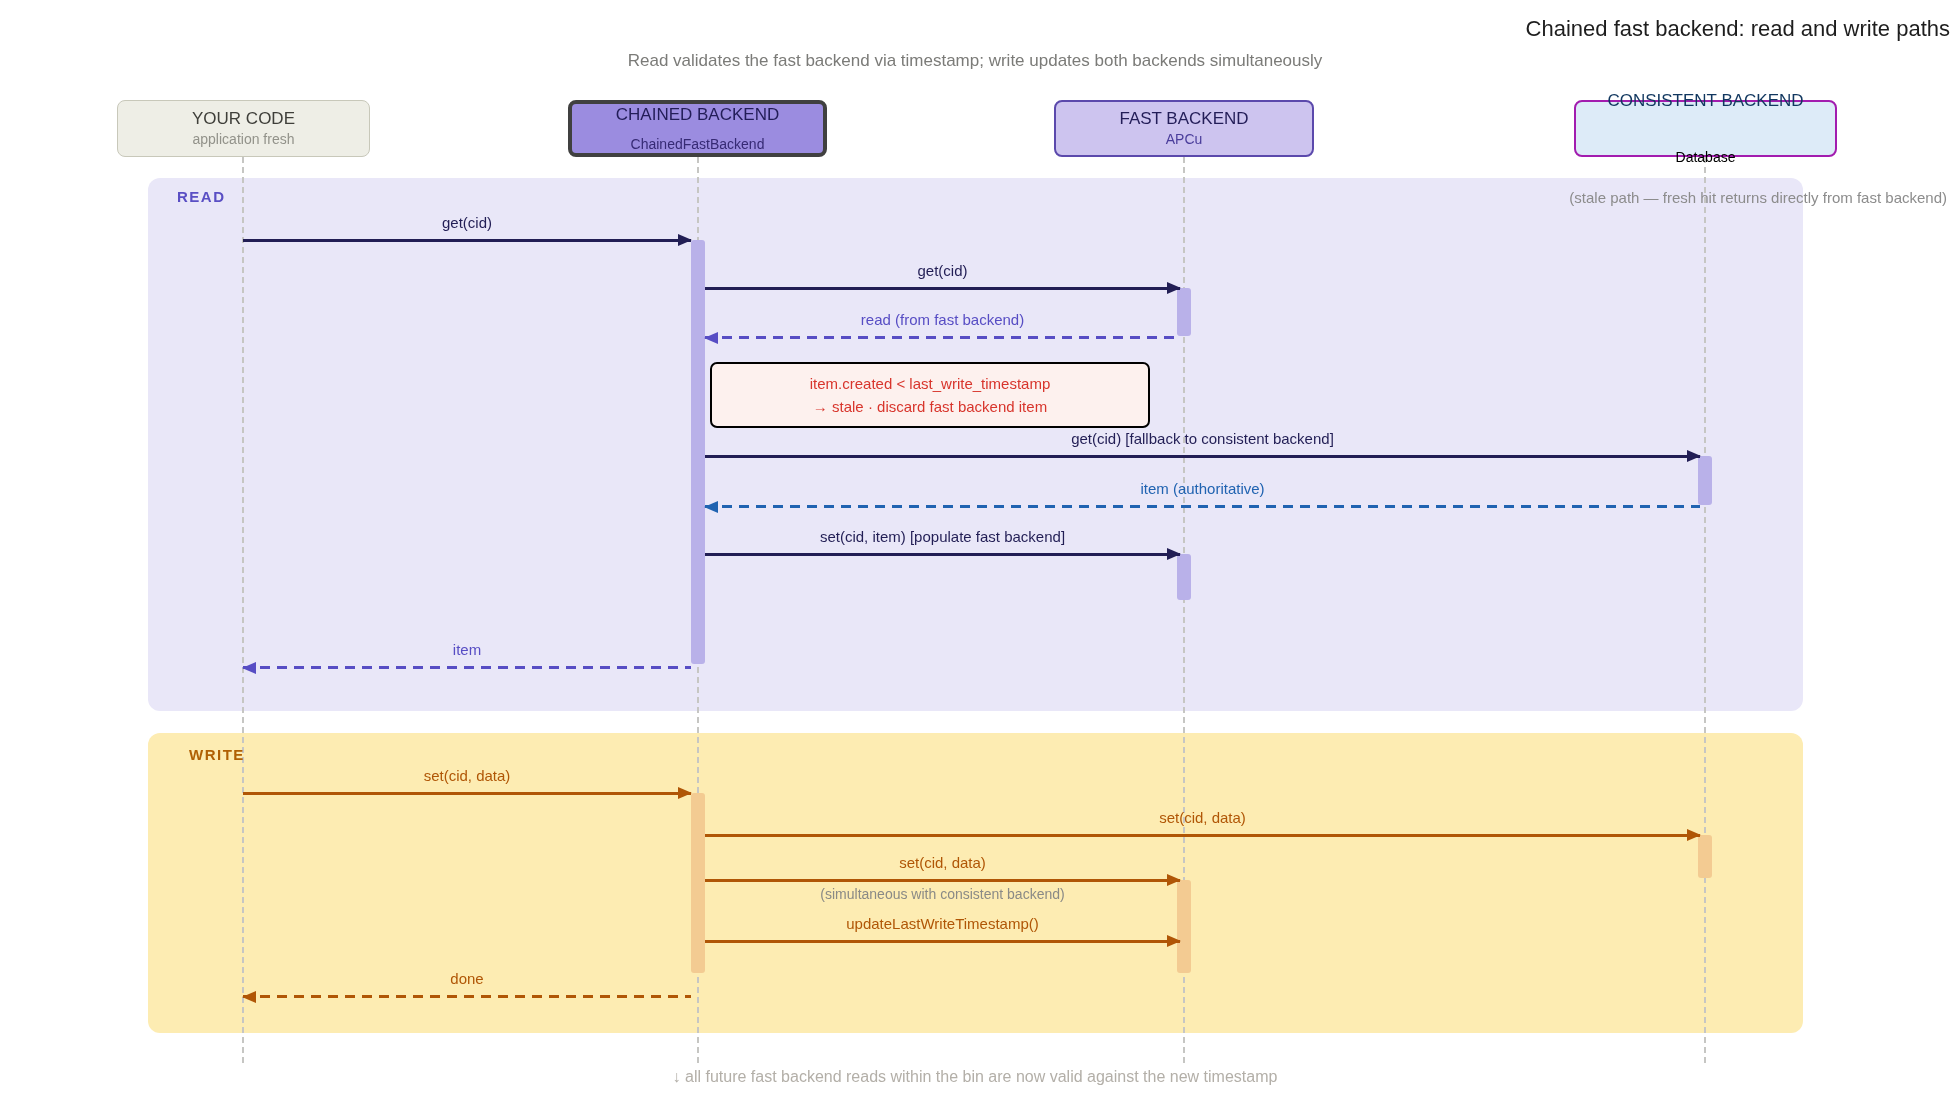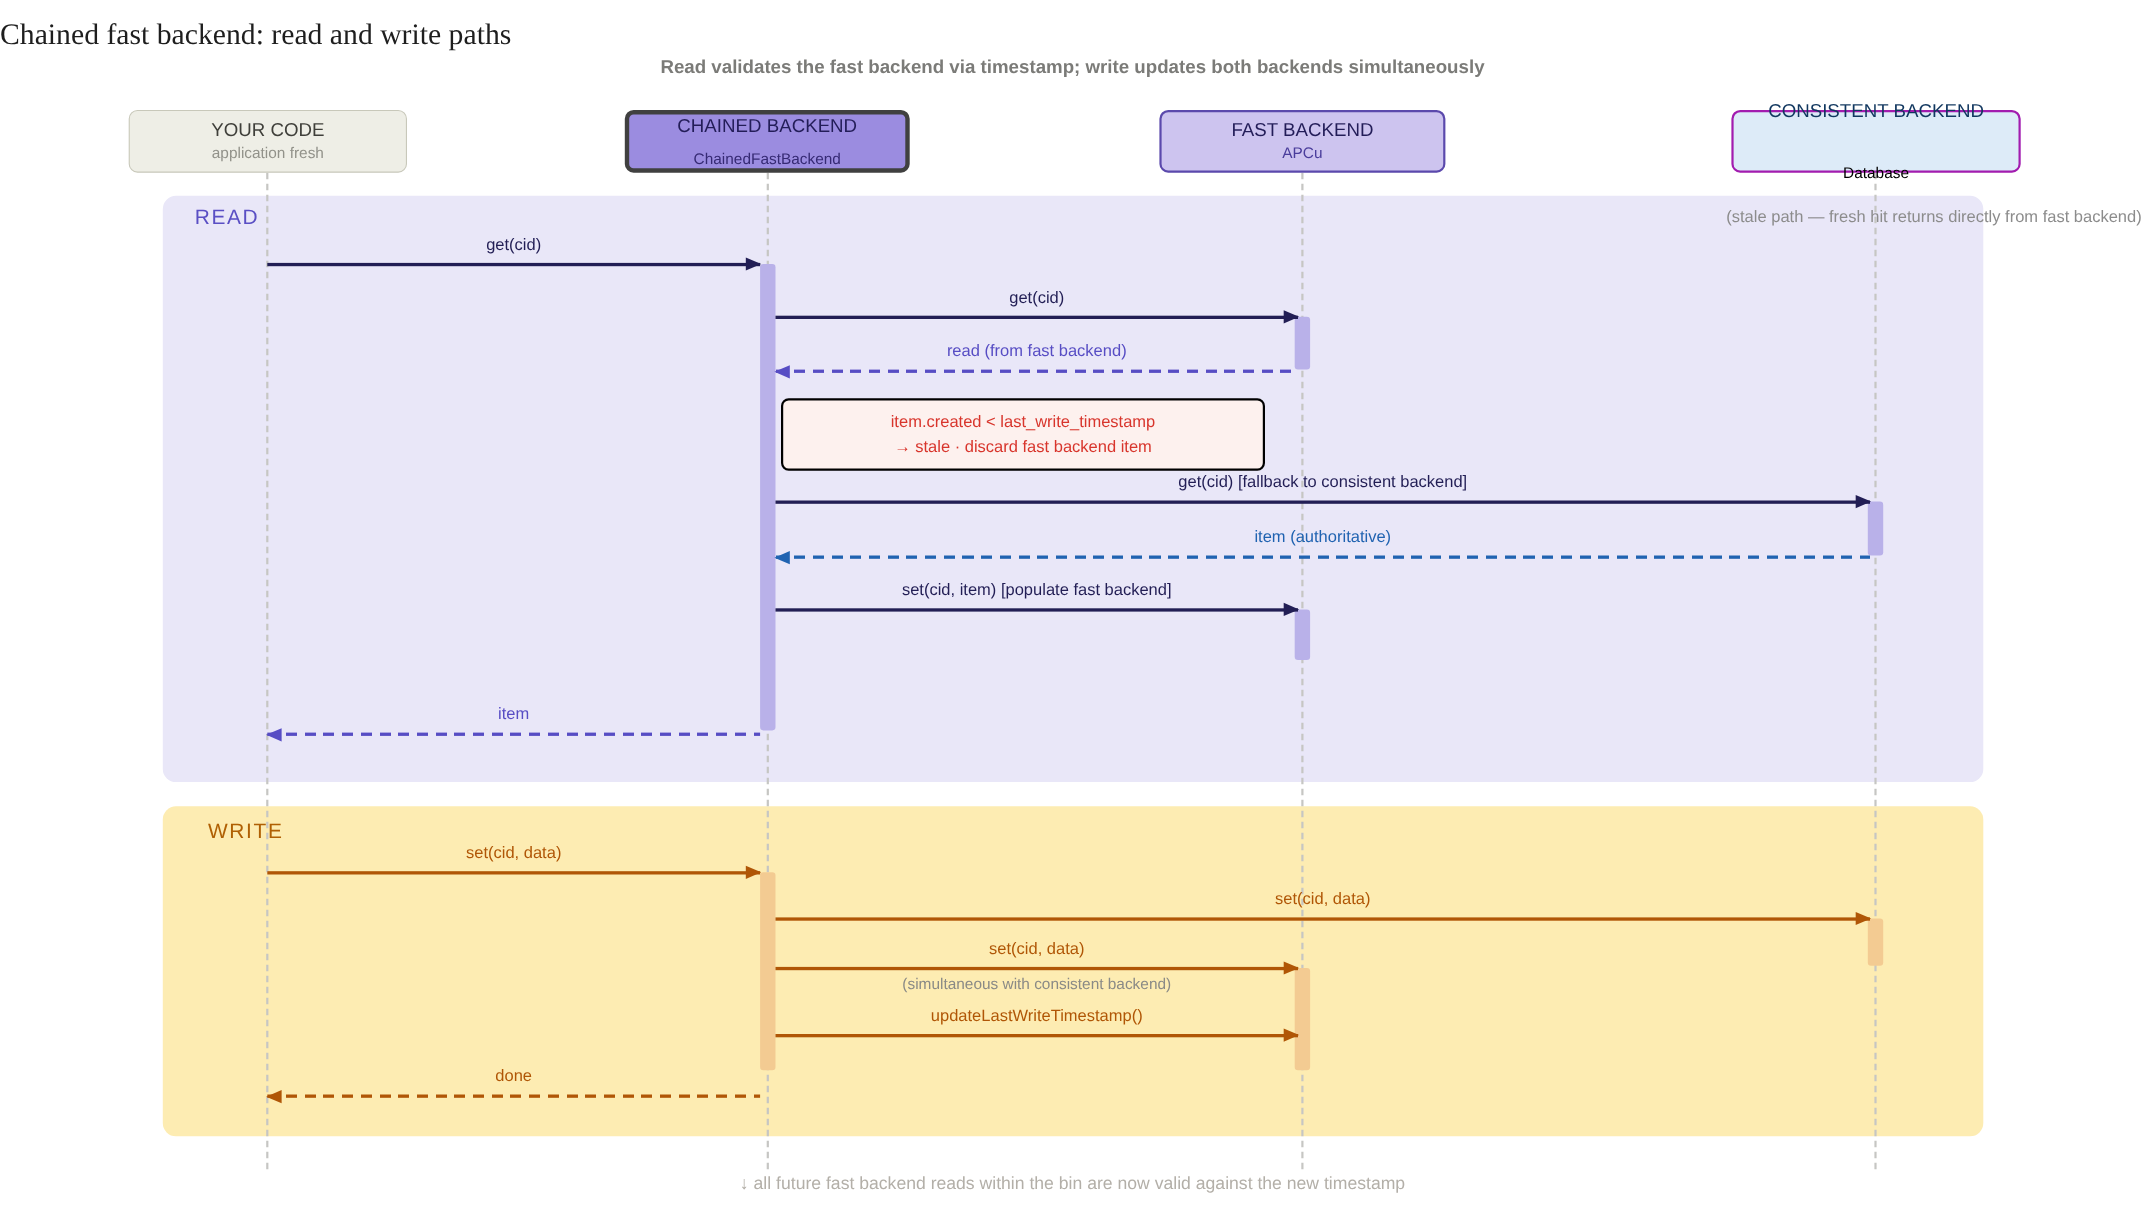--- a/index.html
+++ b/index.html
@@ -1,29 +1,29 @@
 <!DOCTYPE html>
 <html><head>
 <meta charset="utf-8">
 <style>
   html,body{margin:0;padding:0;background:#ffffff;}
   body{font-family:"Liberation Sans", sans-serif; -webkit-font-smoothing:antialiased;}
   #canvas{position:relative;width:1950px;height:1105px;background:#ffffff;overflow:hidden;}
 
   
-  .diagram-title{position:absolute;left:0;top:16px;width:1950px;text-align:left;
-    font-size:27px;font-weight:500;color:#1e1e1e;font-family:Liberation Serif, serif;}
+  .diagram-title{position:absolute;left:0;top:16px;width:1950px;text-align:right;
+    font-size:22px;font-weight:500;color:#1e1e1e;}
   .diagram-subtitle{position:absolute;left:0;top:51px;width:1950px;text-align:center;
-    font-size:17px;color:#7b7b78;font-weight:bold;}
+    font-size:17px;color:#7b7b78;}
 
   
   .section{position:absolute;border-radius:12px;z-index:0;}
   .section.read{left:148px;top:178px;width:1655px;height:533px;background:#e9e7f8;}
   .section.write{left:148px;top:733px;width:1655px;height:300px;background:#fdecb2;}
-  .section-label{position:absolute;font-size:19px;font-weight:400;letter-spacing:1.5px;z-index:3;}
+  .section-label{position:absolute;font-size:15px;font-weight:700;letter-spacing:1.5px;z-index:3;}
   .section-label.read{left:177px;top:188px;color:#5a4fc4;}
   .section-label.write{left:177px;top:746px;color:#b06004;margin-left:12px;}
   .section-annotation{position:absolute;top:189px;right:3px;font-size:15px;color:#8c8c8c;z-index:3;white-space:nowrap;}
 
   
   .lifeline{position:absolute;top:157px;height:906px;width:0;
     border-left:2px dashed #c6c6c3;z-index:1;}
 
   
   .actor{position:absolute;top:100px;height:57px;border-radius:8px;z-index:4;

